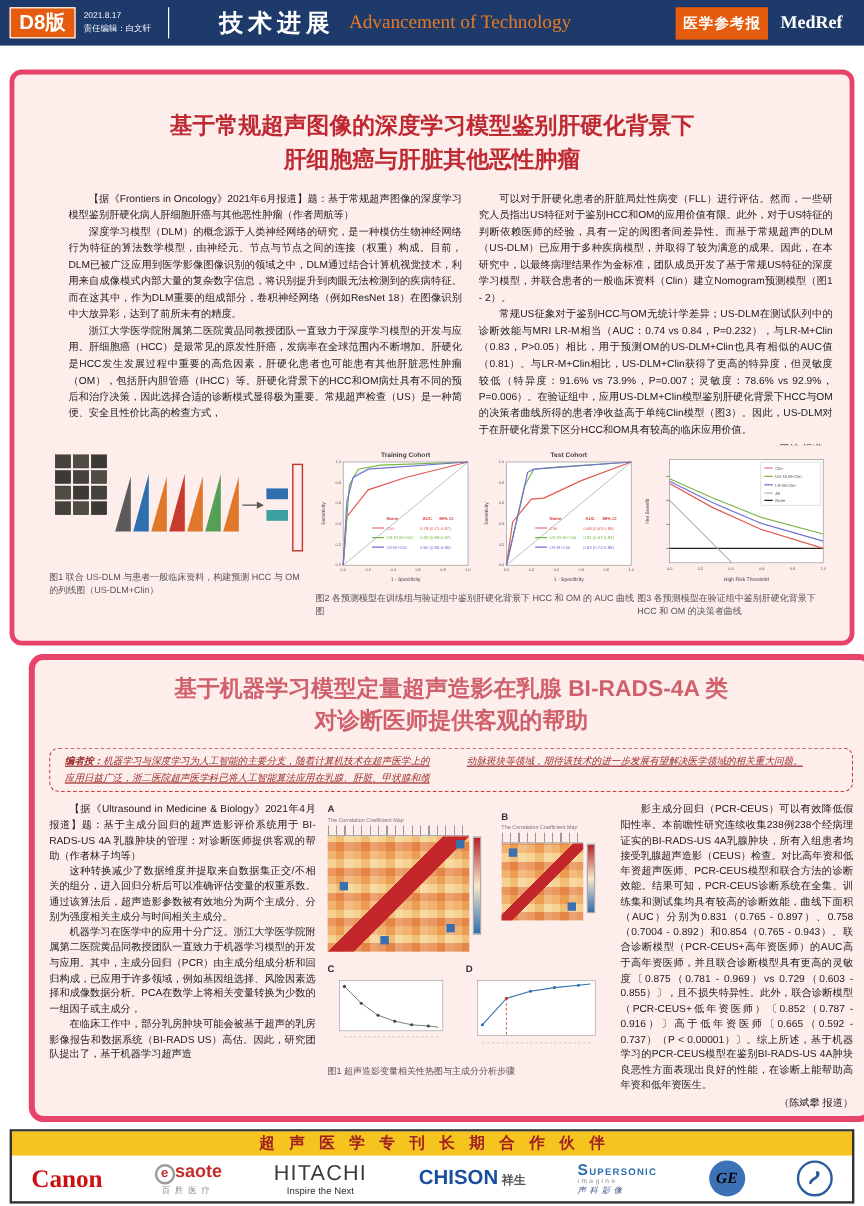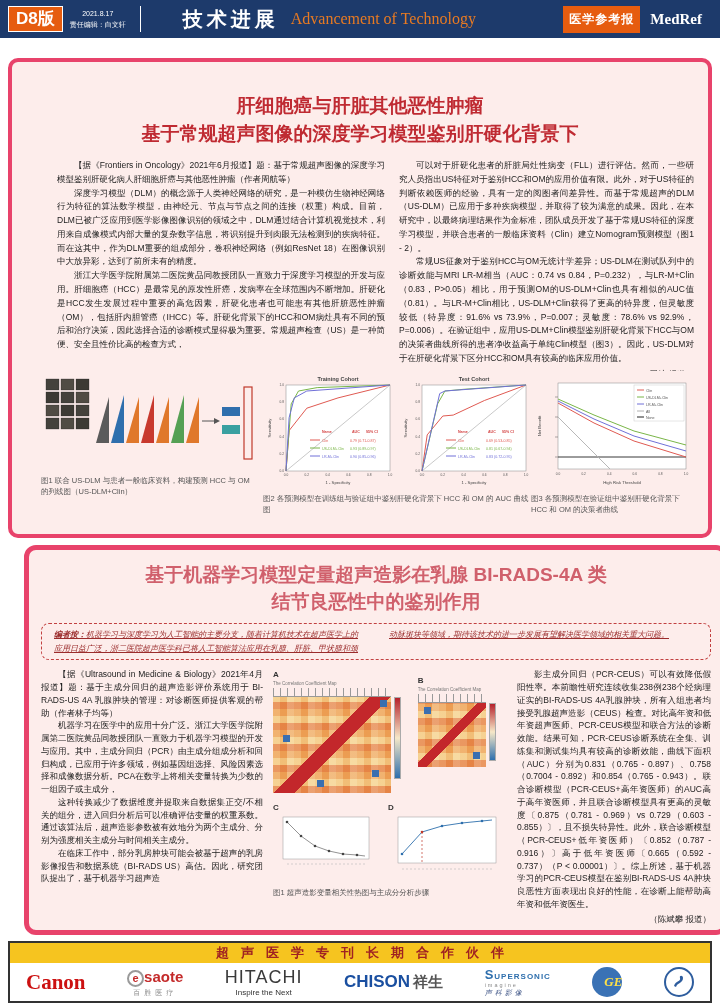--- a/index.html
+++ b/index.html
@@ -1,21 +1,21 @@
 <!DOCTYPE html>
 <html><head>
 <meta charset="utf-8">
 <style>
   html,body{margin:0;padding:0;background:#e8e8e8;}
   .page{position:relative;width:720px;height:1005px;margin:0 auto;background:#fff;
         font-family:"Liberation Sans",sans-serif;overflow:hidden;}
 
   
   .hdr{position:absolute;top:0;left:0;width:720px;height:38px;background:#1d3a6b;
-       display:flex;align-items:center;box-sizing:border-box;padding:0 8px;text-align:center;}
+       display:flex;align-items:center;box-sizing:border-box;padding:0 8px;}
   .edition{background:#e65c0f;border:1px solid #fff;color:#fff;font-weight:bold;
            font-size:17px;padding:2px 7px;line-height:1.2;}
   .dateblk{color:#fff;font-size:7px;margin-left:7px;line-height:1.6;white-space:nowrap;}
   .hdr-sep{width:1px;height:26px;background:#fff;margin-left:14px;}
   .sec-cn{color:#fff;font-size:20px;font-weight:bold;letter-spacing:4px;margin-left:42px;}
   .sec-en{color:#e87a22;font-family:"Liberation Serif",serif;font-size:16px;margin-left:12px;white-space:nowrap;}
   .spacer{flex:1;}
   .brand-cn{background:#e65c0f;color:#fff;font-weight:bold;font-size:12px;padding:5px 6px;letter-spacing:1px;white-space:nowrap;}
   .brand-en{color:#fff;font-family:"Liberation Serif",serif;font-weight:bold;font-size:15px;margin:0 10px;}
 
@@ -77,28 +77,28 @@
   .plogos{height:38px;display:flex;align-items:center;justify-content:space-between;padding:0 16px;}
   .logo-canon{color:#cc1111;font-family:"Liberation Serif",serif;font-weight:bold;font-size:21px;}
   .logo-esaote{text-align:center;line-height:1;}
   .logo-esaote .main{color:#c42b2b;font-size:15px;font-weight:bold;}
   .logo-esaote .e{display:inline-block;border:2px solid #9a9a9a;border-radius:50%;width:13px;height:13px;line-height:13px;font-size:11px;}
   .logo-esaote .sub{color:#888;font-size:7px;letter-spacing:4px;margin-top:2px;}
   .logo-hitachi{text-align:center;line-height:1.15;}
   .logo-hitachi .main{color:#3a3a3a;font-weight:normal;font-size:18px;letter-spacing:1px;}
   .logo-hitachi .sub{color:#333;font-size:8px;}
   .logo-chison{font-weight:bold;font-size:17px;color:#1a4fa0;white-space:nowrap;}
-  .logo-chison .cn{color:#555;margin-left:3px;font-size:15px;}
+  .logo-chison .cn{color:#555;margin-left:3px;font-size:10px;}
   .logo-ss{text-align:left;line-height:1.2;}
   .logo-ss .main{display:block;color:#2e6fad;font-size:8px;font-weight:bold;letter-spacing:1px;}
   .logo-ss .main::first-letter{font-size:13px;}
   .logo-ss .sub1{display:block;color:#888;font-size:5.5px;letter-spacing:2px;}
   .logo-ss .sub2{display:block;color:#445a8a;font-size:7px;letter-spacing:3px;font-style:italic;}
-  .logo-ge{width:30px;height:30px;border-radius:50%;background:#3a72b5;color:#fde047;display:flex;
-           align-items:center;justify-content:flex-end;font-family:"Liberation Serif",serif;
+  .logo-ge{width:30px;height:30px;border-radius:50%;background:#3a72b5;color:#000000;display:flex;
+           align-items:center;justify-content:center;font-family:"Liberation Serif",serif;
            font-style:italic;font-weight:bold;font-size:13px;flex:none;}
   .logo-seal{width:30px;height:30px;border-radius:50%;border:2px solid #2e5d9e;box-sizing:border-box;
              display:flex;align-items:center;justify-content:center;flex:none;}
 </style>
 </head>
 <body>
 
 <div class="page">
 
   <div class="hdr">
@@ -110,22 +110,22 @@
     <div class="hdr-sep"></div>
     <div class="sec-cn">技术进展</div>
     <div class="sec-en">Advancement of Technology</div>
     <div class="spacer"></div>
     <div class="brand-cn">医学参考报</div>
     <div class="brand-en">MedRef</div>
   </div>
 
   <div class="art1">
     <div class="t1">
+      <div>基于常规超声图像的深度学习模型鉴别肝硬化背景下</div>
       <div>肝细胞癌与肝脏其他恶性肿瘤</div>
-      <div>基于常规超声图像的深度学习模型鉴别肝硬化背景下</div>
     </div>
 
     <div class="body1">
       <div class="c1">
         <p>【据《Frontiers in Oncology》2021年6月报道】题：基于常规超声图像的深度学习模型鉴别肝硬化病人肝细胞肝癌与其他恶性肿瘤（作者周航等）</p>
         <p>深度学习模型（DLM）的概念源于人类神经网络的研究，是一种模仿生物神经网络行为特征的算法数学模型，由神经元、节点与节点之间的连接（权重）构成。目前，DLM已被广泛应用到医学影像图像识别的领域之中，DLM通过结合计算机视觉技术，利用来自成像模式内部大量的复杂数字信息，将识别提升到肉眼无法检测到的疾病特征。而在这其中，作为DLM重要的组成部分，卷积神经网络（例如ResNet 18）在图像识别中大放异彩，达到了前所未有的精度。</p>
         <p>浙江大学医学院附属第二医院黄品同教授团队一直致力于深度学习模型的开发与应用。肝细胞癌（HCC）是最常见的原发性肝癌，发病率在全球范围内不断增加。肝硬化是HCC发生发展过程中重要的高危因素，肝硬化患者也可能患有其他肝脏恶性肿瘤（OM），包括肝内胆管癌（IHCC）等。肝硬化背景下的HCC和OM病灶具有不同的预后和治疗决策，因此选择合适的诊断模式显得极为重要。常规超声检查（US）是一种简便、安全且性价比高的检查方式，</p>
       </div>
       <div class="c2">
         <p>可以对于肝硬化患者的肝脏局灶性病变（FLL）进行评估。然而，一些研究人员指出US特征对于鉴别HCC和OM的应用价值有限。此外，对于US特征的判断依赖医师的经验，具有一定的阅图者间差异性。而基于常规超声的DLM（US-DLM）已应用于多种疾病模型，并取得了较为满意的成果。因此，在本研究中，以最终病理结果作为金标准，团队成员开发了基于常规US特征的深度学习模型，并联合患者的一般临床资料（Clin）建立Nomogram预测模型（图1 - 2）。</p>
@@ -301,32 +301,32 @@
           </g>
         </svg>
         <div class="figcap">图3 各预测模型在验证组中鉴别肝硬化背景下 HCC 和 OM 的决策者曲线</div>
       </div>
     </div>
   </div>
 
   <div class="art2">
     <div class="t2">
       <div>基于机器学习模型定量超声造影在乳腺 BI-RADS-4A 类</div>
-      <div>结节良恶性中的鉴别作用</div>
+      <div>对诊断医师提供客观的帮助</div>
     </div>
 
     <div class="ednote">
       <b>编者按：</b><span>机器学习与深度学习为人工智能的主要分支，随着计算机技术在超声医学上的应用日益广泛，浙二医院超声医学科已将人工智能算法应用在乳腺、肝脏、甲状腺和颈动脉斑块等领域，期待该技术的进一步发展有望解决医学领域的相关重大问题。</span>
     </div>
 
     <div class="body2">
       <div class="b2c1">
         <p>【据《Ultrasound in Medicine &amp; Biology》2021年4月报道】题：基于主成分回归的超声造影评价系统用于 BI-RADS-US 4A 乳腺肿块的管理：对诊断医师提供客观的帮助（作者林子均等）</p>
+        <p>这种转换减少了数据维度并提取来自数据集正交/不相关的组分，进入回归分析后可以准确评估变量的权重系数。通过该算法后，超声造影参数被有效地分为两个主成分、分别为强度相关主成分与时间相关主成分。</p>
         <p>机器学习在医学中的应用十分广泛。浙江大学医学院附属第二医院黄品同教授团队一直致力于机器学习模型的开发与应用。其中，主成分回归（PCR）由主成分组成分析和回归构成，已应用于许多领域，例如基因组选择、风险因素选择和成像数据分析。PCA在数学上将相关变量转换为少数的一组因子或主成分，</p>
-        <p>这种转换减少了数据维度并提取来自数据集正交/不相关的组分，进入回归分析后可以准确评估变量的权重系数。通过该算法后，超声造影参数被有效地分为两个主成分、分别为强度相关主成分与时间相关主成分。</p>
         <p>在临床工作中，部分乳房肿块可能会被基于超声的乳房影像报告和数据系统（BI-RADS US）高估。因此，研究团队提出了，基于机器学习超声造</p>
       </div>
 
       <div class="b2c2">
         <div class="panelrow">
           <div style="width:138px">
             <span class="plab">A</span>
             <div class="hm-title">The Correlation Coefficient Map</div>
             <div class="dendro" style="width:118px"></div>
             <div style="display:flex;gap:3px">

